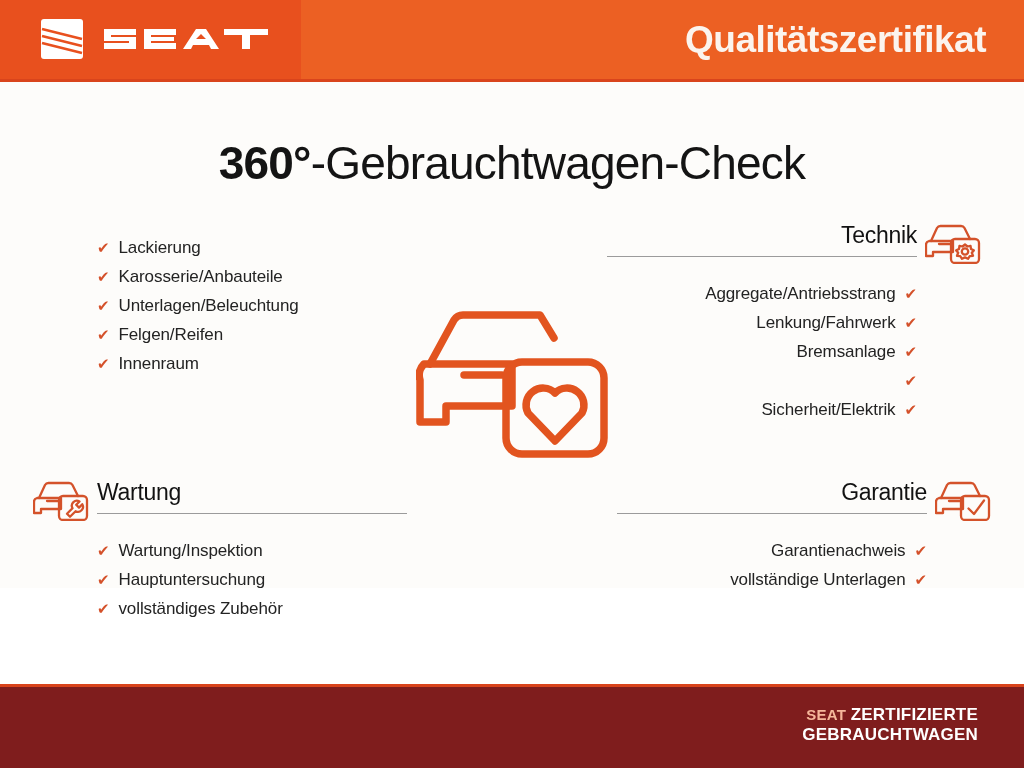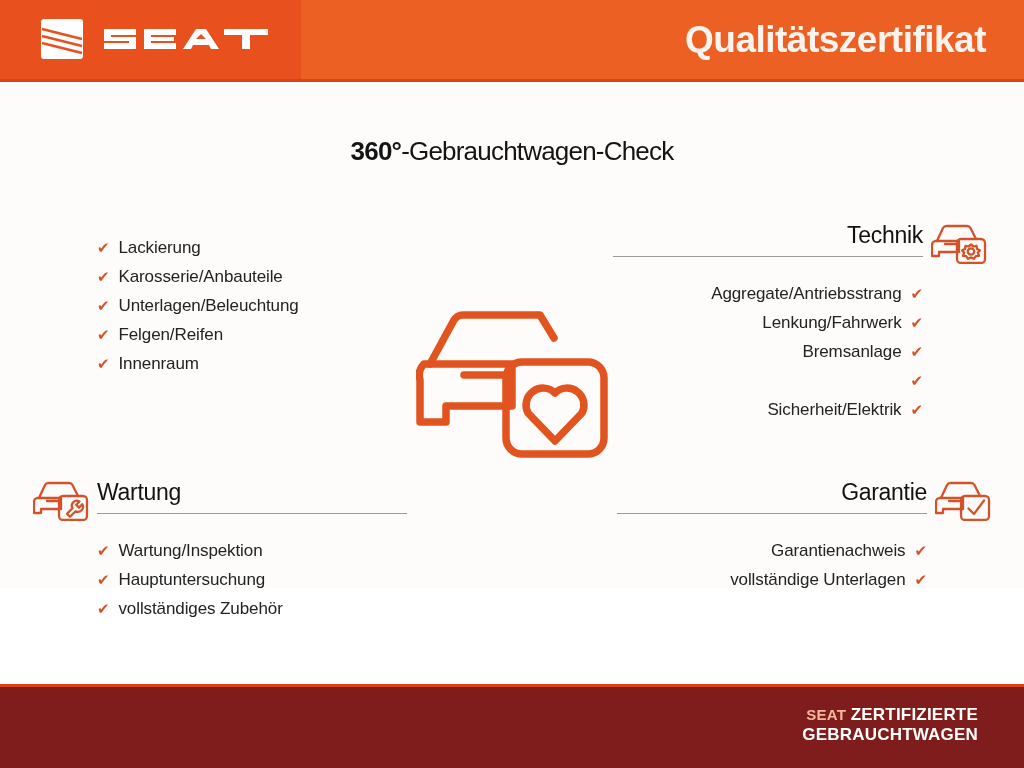--- a/index.html
+++ b/index.html
@@ -65,21 +65,21 @@
     line-height: 45px;
     white-space: nowrap;
   }
 
   
   .main-title {
     position: absolute;
     left: 0; top: 136px;
     width: 1024px;
     text-align: center;
-    font-size: 26px;
+    font-size: 46px;
     color: #141414;
     letter-spacing: -0.8px;
     white-space: nowrap;
   }
   .main-title .deg { font-weight: bold; }
 
   
   .section { position: absolute; }
 
   .sec-head {
@@ -240,21 +240,21 @@
         <span class="chk">✔</span>
         <span>Felgen/Reifen</span>
       </div>
       <div class="item">
         <span class="chk">✔</span>
         <span>Innenraum</span>
       </div>
     </div>
   </div>
 
-  <div class="section sec-right" style="right:4px; top:222px; width:420px;">
+  <div class="section sec-right" style="right:10px; top:222px; width:420px;">
     <div class="sec-head">
       <span class="sec-icon">
         <svg width="56" height="44" viewBox="0 0 56 44">
           <g fill="none" stroke="#d4522a" stroke-width="2.3" stroke-linecap="round" stroke-linejoin="round">
             <path d="M6 21 L12 8 A4 4 0 0 1 15.5 6 H36 A4 4 0 0 1 39.5 8 L45 19"></path>
             <path d="M4 21 H28 V32 H8 V36 H1 V25 A4 4 0 0 1 4 21 Z"></path>
             <path d="M14 24 H26"></path>
             <path d="M30 19 H50 A4 4 0 0 1 54 23 V39 A4 4 0 0 1 50 43 H30 A4 4 0 0 1 26 39 V23 A4 4 0 0 1 30 19 Z"></path>
             <path d="M40 24.5 L42.5 26.5 L45.5 25.8 L46 29 L48.8 30.4 L46.8 32.8 L48 35.8 L44.8 36.2 L43 38.8 L40 37.4 L37 38.8 L35.2 36.2 L32 35.8 L33.2 32.8 L31.2 30.4 L34 29 L34.5 25.8 L37.5 26.5 Z"></path>
             <circle cx="40" cy="31.5" r="3.2"></circle>

